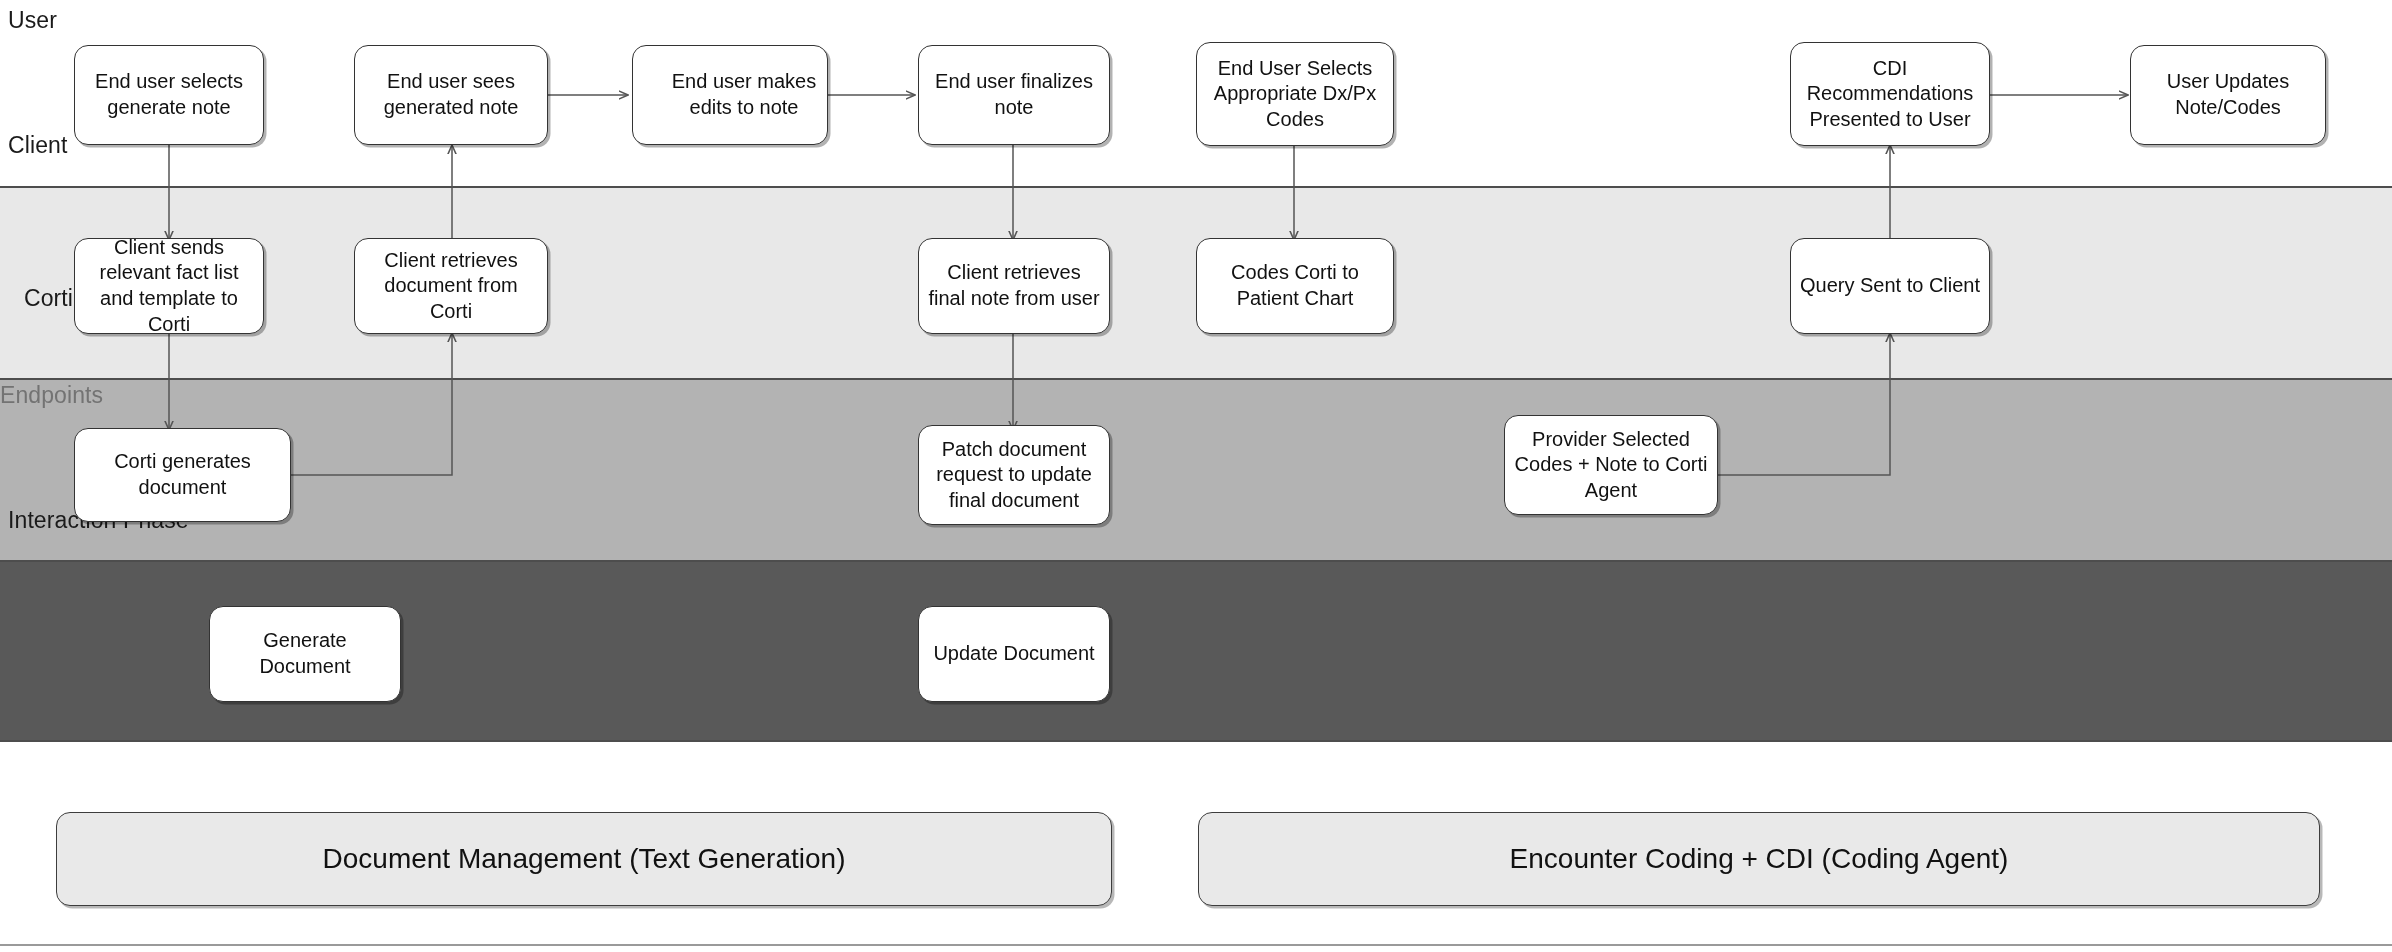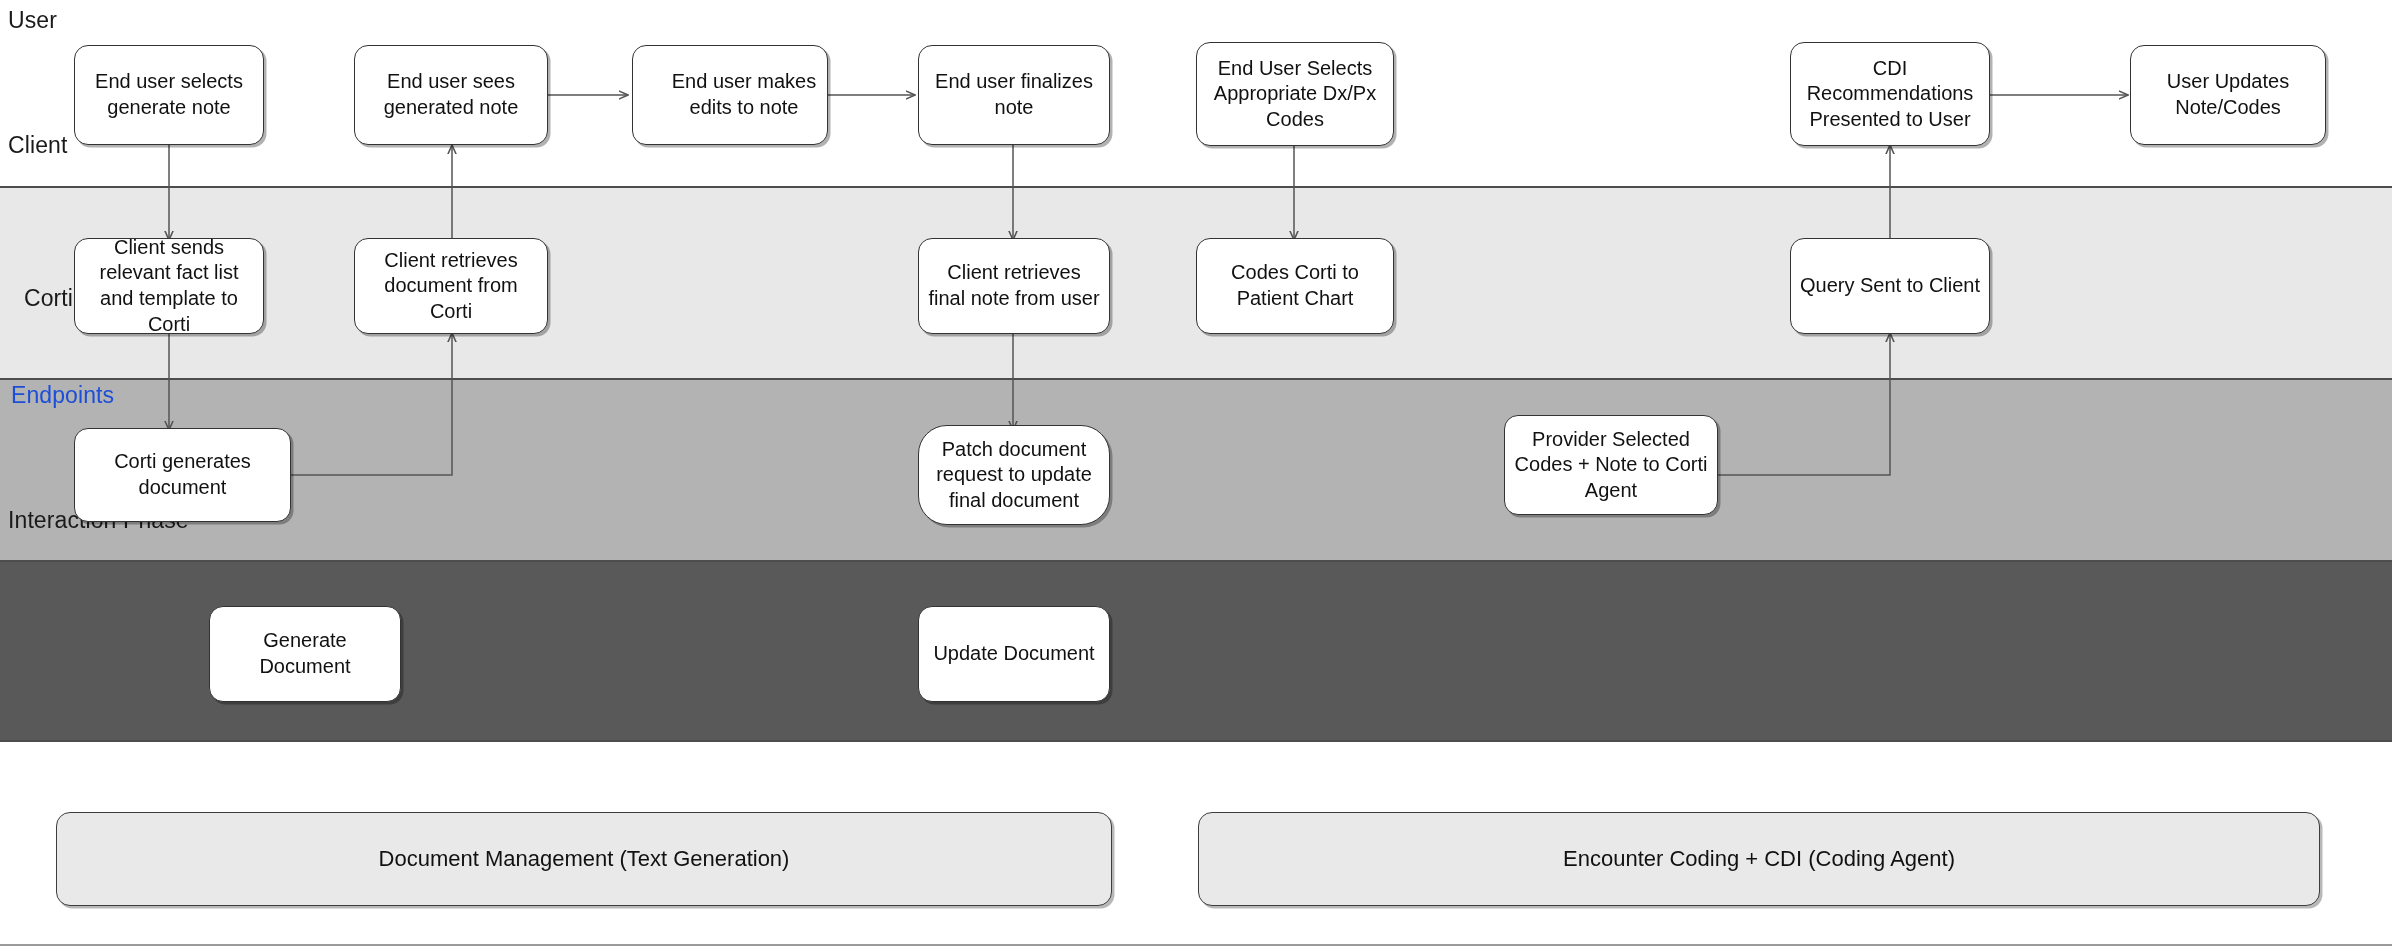--- a/index.html
+++ b/index.html
@@ -11,21 +11,21 @@
   .lane-title{position:absolute;font-weight:normal;font-size:23px;color:#1a1a1a;letter-spacing:0.1px;white-space:nowrap;}
 
   .node{position:absolute;box-sizing:border-box;background:#ffffff;border:1.6px solid #333333;border-radius:14px;
         display:flex;align-items:center;justify-content:center;text-align:center;
         font-size:20px;line-height:1.28;color:#111111;padding:4px 8px;
         box-shadow:2.5px 2.5px 0 rgba(0,0,0,0.30);}
   .node span{display:block;}
 
   .phase{position:absolute;box-sizing:border-box;background:#e9e9e9;border:1.6px solid #3d3d3d;border-radius:14px;
          display:flex;align-items:center;justify-content:center;text-align:center;
-         font-size:22px;color:#111111;box-shadow:2.5px 2.5px 0 rgba(0,0,0,0.28);}
+         font-size:28px;color:#111111;box-shadow:2.5px 2.5px 0 rgba(0,0,0,0.28);}
 
   svg.wires{position:absolute;left:0;top:0;width:2392px;height:952px;pointer-events:none;overflow:visible;}
   svg.wires path,svg.wires line{fill:none;stroke:#555555;stroke-width:1.5px;}
 </style>
 </head>
 <body>
 
 <div id="stage">
 
   <div class="lane" style="top:0px;height:188px;background:#ffffff;"></div>
@@ -36,21 +36,21 @@
 
   <div class="lane-rule" style="top:186px;"></div>
   <div class="lane-rule" style="top:378px;"></div>
   <div class="lane-rule" style="top:560px;"></div>
   <div class="lane-rule" style="top:740px;"></div>
   <div class="lane-rule" style="top:944px;background:#9a9a9a;"></div>
 
   <div class="lane-title" style="left:8px;top:7px;">User</div>
   <div class="lane-title" style="left:8px;top:132px;">Client</div>
   <div class="lane-title" style="left:24px;top:257px;margin-top:28px;">Corti</div>
-  <div class="lane-title" style="left:11px;top:382px;color:#1d4ed8;">Endpoints</div>
+  <div class="lane-title" style="left:0;top:382px;color:#737373;">Endpoints</div>
   <div class="lane-title" style="left:8px;top:507px;">Interaction Phase</div>
 
   <svg class="wires" viewBox="0 0 2392 952">
     <defs>
       <marker id="ah" viewBox="0 0 10 10" refX="9" refY="5" markerWidth="7" markerHeight="7" orient="auto-start-reverse">
         <path d="M 0 1 L 9 5 L 0 9" fill="none" stroke="#555555" stroke-width="1.3"></path>
       </marker>
     </defs>
 
     <path d="M 169,145 L 169,240" marker-end="url(#ah)"></path>
@@ -112,21 +112,21 @@
   <div class="node" style="left:1196px;top:238px;width:198px;height:96px;">
     <span>Codes Corti to Patient Chart</span>
   </div>
   <div class="node" style="left:1790px;top:238px;width:200px;height:96px;">
     <span>Query Sent to Client</span>
   </div>
 
   <div class="node" style="left:74px;top:428px;width:217px;height:94px;">
     <span>Corti generates document</span>
   </div>
-  <div class="node" style="left:918px;top:425px;width:192px;height:100px;border-radius:29px;">
+  <div class="node" style="left:918px;top:425px;width:192px;height:100px;">
     <span>Patch document request to update final document</span>
   </div>
   <div class="node" style="left:1504px;top:415px;width:214px;height:100px;">
     <span>Provider Selected Codes + Note to Corti Agent</span>
   </div>
 
   <div class="node" style="left:209px;top:606px;width:192px;height:96px;">
     <span>Generate Document</span>
   </div>
   <div class="node" style="left:918px;top:606px;width:192px;height:96px;">

